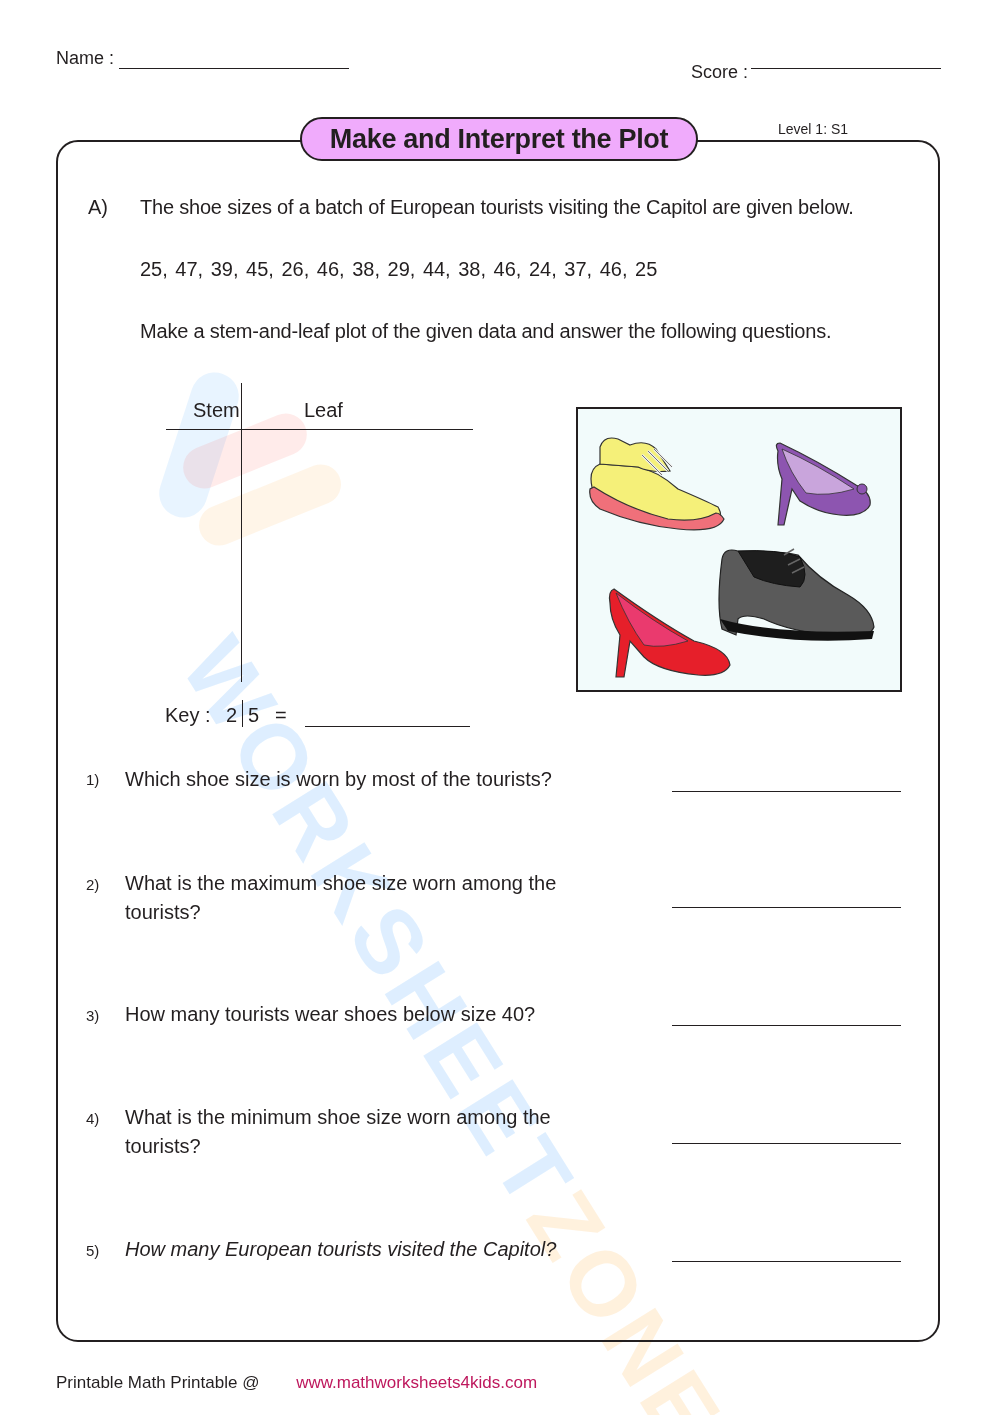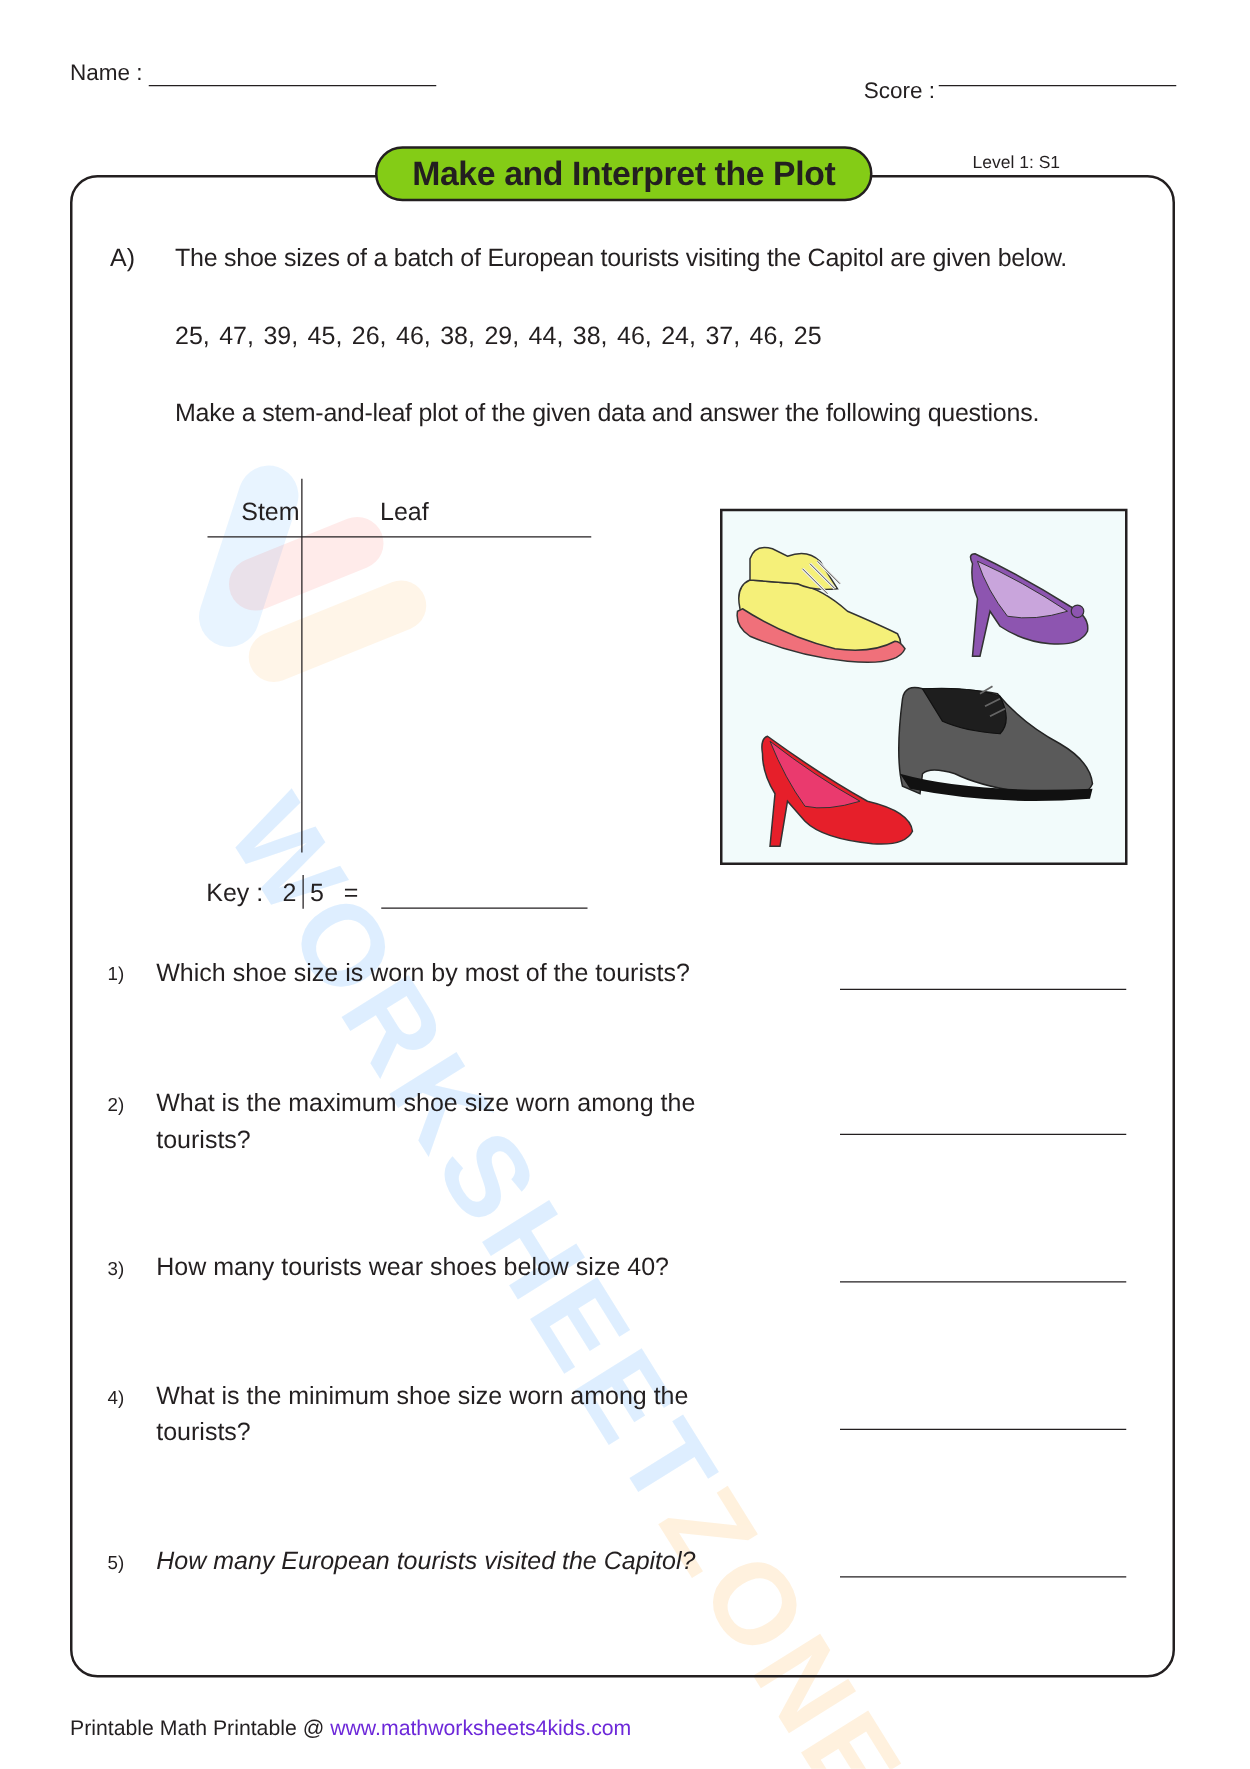--- a/index.html
+++ b/index.html
@@ -23,37 +23,37 @@
   .wm-text .b { color: #1e90ff; }
   .wm-text .o { color: #ff9f1a; }
 
   
   .frame {
     position: absolute; left: 56px; top: 140px; width: 884px; height: 1202px;
     border: 2px solid #231f20; border-radius: 22px; box-sizing: border-box;
   }
   .title-pill {
     position: absolute; left: 300px; top: 117px; width: 398px; height: 44px;
-    border: 2px solid #231f20; border-radius: 22px; background: #84cc16; box-sizing: border-box;
+    border: 2px solid #231f20; border-radius: 22px; background: #f0abfc; box-sizing: border-box;
     display: flex; align-items: center; justify-content: center;
     font-weight: bold; font-size: 27px; letter-spacing: -0.3px;
   }
   .level { position: absolute; left: 778px; top: 121px; font-size: 14px; }
 
   .intro { font-size: 20px; }
   .q-num { font-size: 15px; position: absolute; left: 86px; }
   .q-text { font-size: 20px; position: absolute; left: 125px; width: 500px; line-height: 29px; }
   .q-line { position: absolute; left: 672px; width: 229px; border-bottom: 1.5px solid #231f20; }
 
   .shoe-box {
     position: absolute; left: 576px; top: 407px; width: 326px; height: 285px;
     border: 2px solid #231f20; background: #f2fbfb; box-sizing: border-box;
   }
   .footer { position: absolute; left: 56px; top: 1373px; font-size: 17px; }
-  .footer .link { color: #6d28d9; }
+  .footer .link { color: #be185d; margin-left: 32px; }
 </style>
 </head>
 <body>
 
 <div class="wm" style="left:0;top:0;width:1000px;height:1415px;">
   <div class="wm-bar" style="left:175px;top:370px;width:48px;height:150px;background:#1e90ff;opacity:0.10;transform:rotate(18deg);"></div>
   <div class="wm-bar" style="left:180px;top:430px;width:130px;height:42px;background:#ff3b30;opacity:0.10;transform:rotate(-22deg);"></div>
   <div class="wm-bar" style="left:195px;top:485px;width:150px;height:40px;background:#ff9f1a;opacity:0.10;transform:rotate(-22deg);"></div>
   <div class="wm-text"><span class="b">WORKSHEET</span><span class="o">ZONE</span></div>
 </div>

